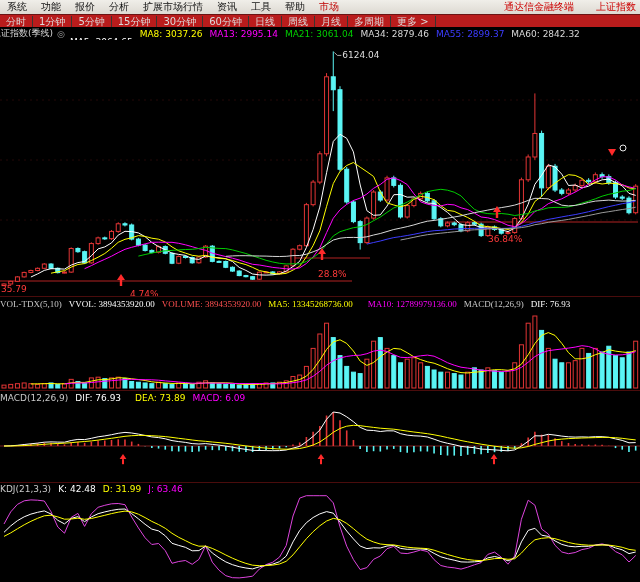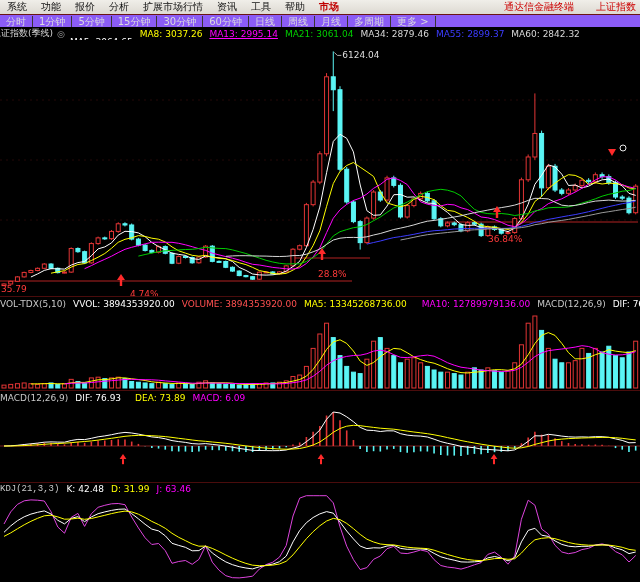--- a/index.html
+++ b/index.html
@@ -4,32 +4,32 @@
 <style>
   html,body{margin:0;padding:0;background:#000;}
   #app{position:relative;width:640px;height:582px;background:#000;overflow:hidden;
        font-family:"DejaVu Sans","Liberation Sans",sans-serif;}
   
   .menubar{position:absolute;top:0;left:0;width:640px;height:20px;
            background:linear-gradient(#f0eee9,#d5d1c8);display:flex;align-items:flex-start;
            justify-content:space-between;font-size:10px;color:#111;}
   .menu-left{display:flex;align-items:center;}
   .menu-item{padding:0 7px;line-height:14px;cursor:default;}
-  .menu-item.active{color:#c00000;font-weight:bold;}
+  .menu-item.active{color:#c00000;}
   .menu-right{display:flex;gap:22px;padding-right:4px;color:#cc0000;font-size:10px;}
   
-  .periodbar{position:absolute;top:14px;left:0;width:640px;height:13px;background:#8b5cf6;
+  .periodbar{position:absolute;top:14px;left:0;width:640px;height:13px;background:#b91c1c;
              border-top:1px solid #6b1414;box-sizing:border-box;display:flex;align-items:center;
              font-size:10px;color:#dcdcdc;}
   .period-item{padding:0 6px;line-height:11px;border-right:1px solid #3a3430;}
   
   .header-row{position:absolute;left:0;width:640px;display:flex;align-items:center;
               font-size:9px;white-space:nowrap;overflow:hidden;background:#000;}
   #main-header{top:27px;height:13px;}
-  #vol-header{top:296px;height:14px;border-top:1px solid #4a0c0c;box-sizing:border-box;}
+  #vol-header{top:296px;height:14px;border-top:1px solid #4a0c0c;box-sizing:border-box;font-family:Liberation Serif, serif;}
   #macd-header{top:390px;height:14px;border-top:1px solid #4a0c0c;box-sizing:border-box;}
   #kdj-header{top:482px;height:13px;border-top:1px solid #4a0c0c;box-sizing:border-box;}
   .seg{margin-right:7px;}
   .title-clip{margin-left:-8px;margin-right:4px;color:#d8d8d8;}
   .loop-icon{color:#9a9a9a;margin-right:5px;}
   svg{position:absolute;left:0;display:block;background:#000;}
   #main-svg{top:40px;}
   #vol-svg{top:310px;}
   #macd-svg{top:404px;}
   #kdj-svg{top:495px;}
@@ -69,21 +69,21 @@
       <span class="period-item">月线</span>
       <span class="period-item">多周期</span>
       <span class="period-item">更多 &gt;</span>
     </div>
 
   <div class="header-row" id="main-header">
       <span class="seg title-clip">上证指数(季线)</span>
       <span class="loop-icon">◎</span>
       <span class="seg" style="color: rgb(255, 255, 255); margin-top: 16px;">MA5: 3064.65</span>
       <span class="seg" style="color: rgb(255, 255, 0);">MA8: 3037.26</span>
-      <span class="seg" style="color: rgb(255, 0, 255); text-decoration: underline;">MA13: 2995.14</span>
+      <span class="seg" style="color: rgb(255, 0, 255);">MA13: 2995.14</span>
       <span class="seg" style="color: rgb(0, 204, 0);">MA21: 3061.04</span>
       <span class="seg" style="color: rgb(216, 216, 216);">MA34: 2879.46</span>
       <span class="seg" style="color: rgb(60, 60, 255);">MA55: 2899.37</span>
       <span class="seg" style="color: rgb(216, 216, 216);">MA60: 2842.32</span>
     </div>
   <svg id="main-svg" width="640" height="256">
       <line x1="0" y1="60" x2="640" y2="60" stroke="#240808" stroke-dasharray="2,4"></line>
       <line x1="0" y1="120" x2="640" y2="120" stroke="#240808" stroke-dasharray="2,4"></line>
       <line x1="0" y1="180" x2="640" y2="180" stroke="#240808" stroke-dasharray="2,4"></line>
       <line x1="0" y1="241" x2="352" y2="241" stroke="#b22222" stroke-width="1"></line>
@@ -518,21 +518,21 @@
       <polyline points="4.0,42.0 10.7,42.0 17.4,41.8 24.2,41.6 30.9,41.2 37.6,40.8 44.3,40.3 51.0,39.8 57.8,39.5 64.5,39.2 71.2,38.7 77.9,38.0 84.6,37.5 91.4,36.9 98.1,36.1 104.8,35.2 111.5,34.3 118.2,33.3 125.0,32.3 131.7,31.7 138.4,31.4 145.1,31.4 151.8,31.7 158.6,32.1 165.3,32.6 172.0,33.4 178.7,34.3 185.4,35.1 192.2,36.0 198.9,36.8 205.6,37.3 212.3,38.0 219.0,38.6 225.8,39.3 232.5,40.1 239.2,41.0 245.9,41.9 252.6,42.8 259.4,43.5 266.1,44.1 272.8,44.6 279.5,45.0 286.2,45.2 293.0,45.0 299.7,44.5 306.4,43.1 313.1,41.0 319.8,38.0 326.6,33.4 333.3,28.3 340.0,24.5 346.7,22.2 353.4,21.3 360.2,21.7 366.9,22.6 373.6,23.4 380.3,24.2 387.0,24.7 393.8,25.2 400.5,26.1 407.2,27.1 413.9,28.0 420.6,28.8 427.4,29.7 434.1,30.8 440.8,32.1 447.5,33.6 454.2,35.0 461.0,36.5 467.7,37.8 474.4,39.0 481.1,40.2 487.8,41.2 494.6,42.2 501.3,43.0 508.0,43.8 514.7,44.2 521.4,43.8 528.2,42.5 534.9,40.4 541.6,38.7 548.3,37.0 555.0,35.8 561.8,35.1 568.5,34.6 575.2,34.3 581.9,34.0 588.6,33.8 595.4,33.6 602.1,33.4 608.8,33.4 615.5,33.7 622.2,34.3 629.0,35.2 635.7,35.9" fill="none" stroke="#ffff00" stroke-width="1"></polyline>
       <polygon points="123,50 119.6,55.1 126.4,55.1" fill="#ff2a2a"></polygon>
       <rect x="121.98" y="55.1" width="2.04" height="5.1" fill="#ff2a2a"></rect>
       <polygon points="321,50 317.6,55.1 324.4,55.1" fill="#ff2a2a"></polygon>
       <rect x="319.98" y="55.1" width="2.04" height="5.1" fill="#ff2a2a"></rect>
       <polygon points="494,50 490.6,55.1 497.4,55.1" fill="#ff2a2a"></polygon>
       <rect x="492.98" y="55.1" width="2.04" height="5.1" fill="#ff2a2a"></rect>
     </svg>
 
   <div class="header-row" id="kdj-header">
-      <span class="seg" style="color: rgb(200, 200, 200); font-family: Liberation Mono, monospace;">KDJ(21,3,3)</span>
+      <span class="seg" style="color: rgb(200, 200, 200);">KDJ(21,3,3)</span>
       <span class="seg" style="color: rgb(255, 255, 255);">K: 42.48</span>
       <span class="seg" style="color: rgb(255, 255, 0);">D: 31.99</span>
       <span class="seg" style="color: rgb(255, 0, 255);">J: 63.46</span>
     </div>
   <svg id="kdj-svg" width="640" height="87">
       <polyline points="4.0,29.0 10.7,16.9 17.4,9.4 24.2,5.8 30.9,4.9 37.6,5.2 44.3,6.0 51.0,16.7 57.8,32.0 64.5,38.2 71.2,22.4 77.9,18.4 84.6,31.4 91.4,18.7 98.1,12.3 104.8,10.3 111.5,8.8 118.2,8.5 125.0,9.7 131.7,22.0 138.4,32.9 145.1,42.8 151.8,49.5 158.6,48.5 165.3,55.7 172.0,68.3 178.7,66.5 185.4,65.5 192.2,69.3 198.9,64.4 205.6,50.7 212.3,67.2 219.0,75.2 225.8,80.7 232.5,82.7 239.2,82.9 245.9,82.2 252.6,81.2 259.4,74.0 266.1,69.6 272.8,67.2 279.5,62.1 286.2,50.6 293.0,21.0 299.7,3.1 306.4,0.7 313.1,0.7 319.8,0.7 326.6,0.7 333.3,7.9 340.0,31.8 346.7,51.2 353.4,64.5 360.2,74.6 366.9,72.6 373.6,64.3 380.3,61.0 387.0,53.7 393.8,51.4 400.5,58.1 407.2,58.6 413.9,57.0 420.6,55.0 427.4,56.5 434.1,64.7 440.8,70.5 447.5,72.1 454.2,72.8 461.0,74.1 467.7,72.2 474.4,69.8 481.1,67.6 487.8,59.4 494.6,57.1 501.3,62.2 508.0,69.2 514.7,60.9 521.4,24.3 528.2,5.2 534.9,10.2 541.6,34.0 548.3,39.0 555.0,50.3 561.8,57.0 568.5,58.7 575.2,57.5 581.9,54.6 588.6,53.3 595.4,50.0 602.1,48.9 608.8,50.6 615.5,56.6 622.2,59.8 629.0,67.0 635.7,60.5" fill="none" stroke="#dd44dd" stroke-width="1"></polyline>
       <polyline points="4.0,37.3 10.7,30.9 17.4,25.7 24.2,21.8 30.9,19.1 37.6,17.3 44.3,15.9 51.0,19.0 57.8,25.3 64.5,28.9 71.2,23.4 77.9,21.6 84.6,26.7 91.4,21.9 98.1,18.7 104.8,16.9 111.5,15.4 118.2,14.3 125.0,14.0 131.7,18.6 138.4,23.8 145.1,29.3 151.8,34.1 158.6,35.9 165.3,40.8 172.0,48.3 178.7,50.4 185.4,52.3 192.2,55.8 198.9,55.6 205.6,51.0 212.3,58.0 219.0,62.8 225.8,66.9 232.5,69.7 239.2,71.7 245.9,73.0 252.6,73.9 259.4,71.8 266.1,70.3 272.8,69.1 279.5,66.7 286.2,61.1 293.0,46.9 299.7,35.5 306.4,27.7 313.1,22.5 319.8,18.9 326.6,16.6 333.3,18.2 340.0,27.0 346.7,36.0 353.4,43.9 360.2,51.1 366.9,53.6 373.6,52.8 380.3,53.0 387.0,51.0 393.8,50.4 400.5,53.4 407.2,54.3 413.9,54.2 420.6,53.8 427.4,54.6 434.1,58.4 440.8,61.8 447.5,63.7 454.2,65.2 461.0,66.9 467.7,67.1 474.4,66.8 481.1,66.3 487.8,62.9 494.6,61.5 501.3,63.0 508.0,65.9 514.7,62.8 521.4,46.9 528.2,35.4 534.9,33.3 541.6,40.2 548.3,41.4 555.0,45.9 561.8,49.4 568.5,51.2 575.2,51.8 581.9,51.3 588.6,51.3 595.4,50.1 602.1,49.7 608.8,50.3 615.5,52.9 622.2,54.8 629.0,58.6 635.7,57.0" fill="none" stroke="#ffffff" stroke-width="1"></polyline>
       <polyline points="4.0,41.4 10.7,37.9 17.4,33.8 24.2,29.8 30.9,26.3 37.6,23.3 44.3,20.8 51.0,20.2 57.8,21.9 64.5,24.2 71.2,24.0 77.9,23.2 84.6,24.3 91.4,23.5 98.1,21.9 104.8,20.3 111.5,18.6 118.2,17.2 125.0,16.1 131.7,16.9 138.4,19.2 145.1,22.6 151.8,26.4 158.6,29.6 165.3,33.3 172.0,38.3 178.7,42.3 185.4,45.6 192.2,49.0 198.9,51.2 205.6,51.1 212.3,53.4 219.0,56.5 225.8,60.0 232.5,63.2 239.2,66.0 245.9,68.4 252.6,70.2 259.4,70.7 266.1,70.6 272.8,70.1 279.5,69.0 286.2,66.3 293.0,59.9 299.7,51.8 306.4,43.7 313.1,36.7 319.8,30.8 326.6,26.0 333.3,23.4 340.0,24.6 346.7,28.4 353.4,33.6 360.2,39.4 366.9,44.2 373.6,47.0 380.3,49.0 387.0,49.7 393.8,49.9 400.5,51.1 407.2,52.2 413.9,52.8 420.6,53.2 427.4,53.6 434.1,55.2 440.8,57.4 447.5,59.5 454.2,61.4 461.0,63.2 467.7,64.5 474.4,65.3 481.1,65.6 487.8,64.7 494.6,63.6 501.3,63.4 508.0,64.3 514.7,63.8 521.4,58.1 528.2,50.6 534.9,44.8 541.6,43.3 548.3,42.7 555.0,43.7 561.8,45.6 568.5,47.5 575.2,48.9 581.9,49.7 588.6,50.2 595.4,50.2 602.1,50.0 608.8,50.1 615.5,51.0 622.2,52.3 629.0,54.4 635.7,55.3" fill="none" stroke="#ffff00" stroke-width="1"></polyline>
     </svg>
 </div>

